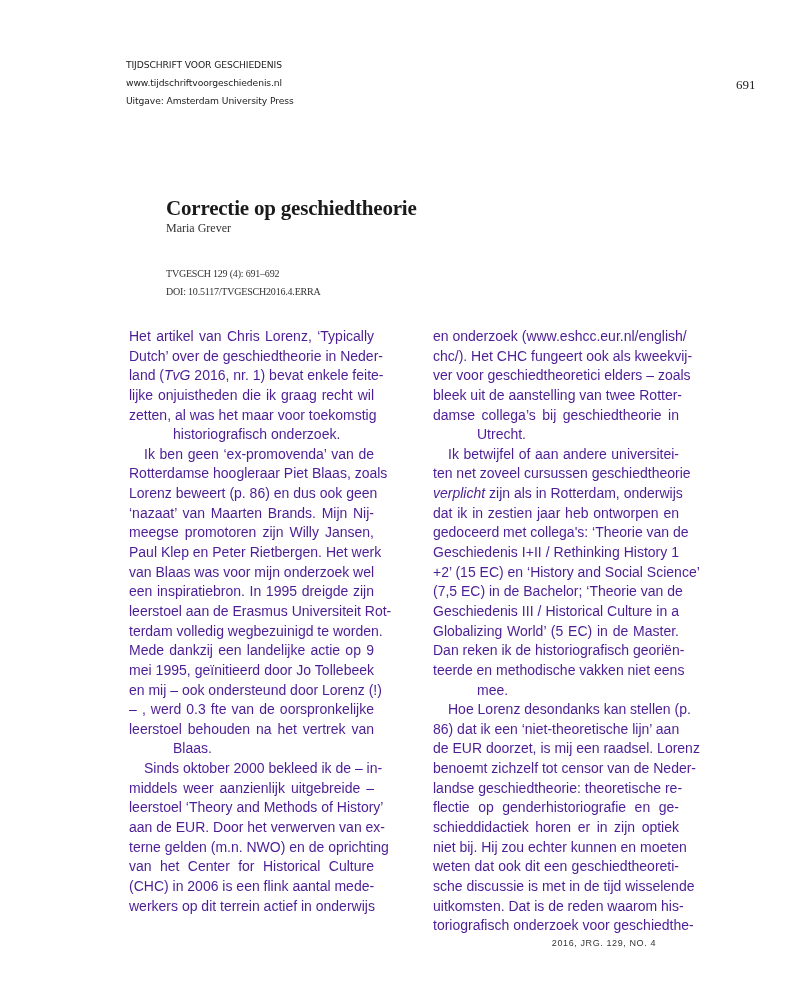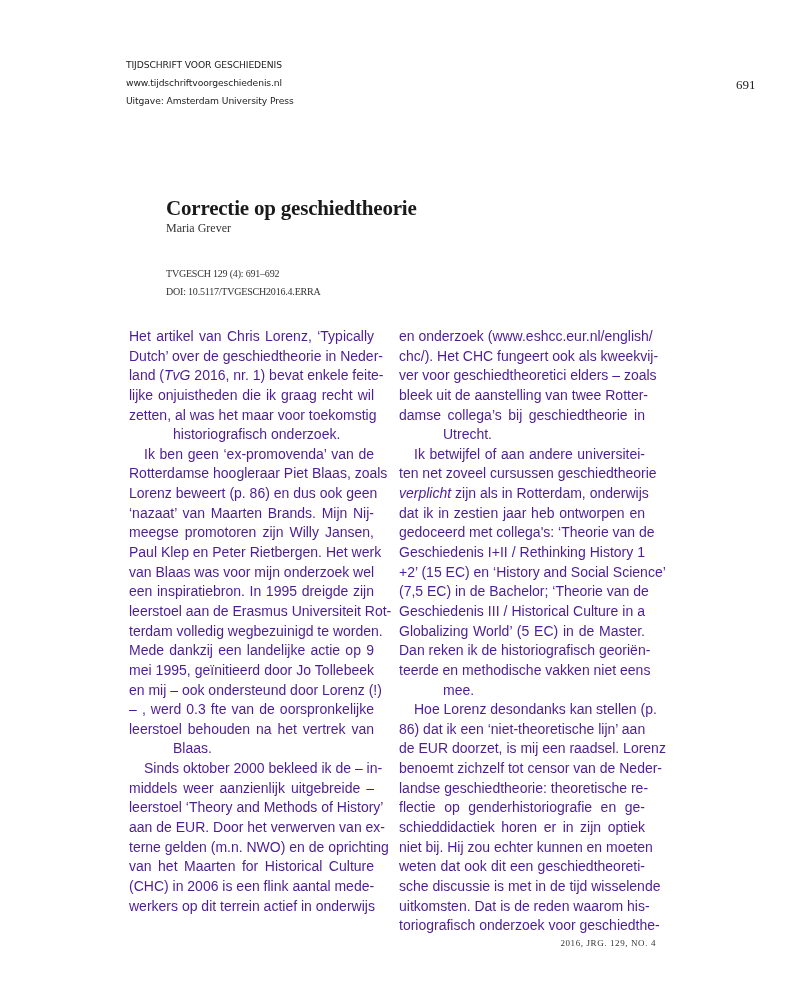--- a/index.html
+++ b/index.html
@@ -65,38 +65,38 @@
       top: 327px;
       width: 245px;
       font-family: Liberation Sans, sans-serif;
       font-size: 14px;
       line-height: 19.65px;
       color: #4c1d95;
       text-align: justify;
       hyphens: manual;
     }
     .col-left { left: 129px; }
-    .col-right { left: 399px; width: 246px; }
+    .col-right { left: 433px; width: 246px; }
     .line {
       display: block;
       text-align: justify;
       text-align-last: justify;
       white-space: nowrap;
       height: 19.65px;
       overflow: visible;
     }
     .line.last { text-align-last: left; margin-left: 44px; }
     .line.indent { padding-left: 15px; }
     .footer {
       position: absolute;
       left: 530px;
       top: 938px;
       width: 126px;
       text-align: right;
-      font-family: Liberation Serif, serif;
+      font-family: Liberation Sans, sans-serif;
       font-size: 9px;
       letter-spacing: 0.6px;
       color: #333;
       white-space: nowrap;
     }
     em { font-style: italic; }
   </style>
 </head>
 <body>
 
@@ -138,21 +138,21 @@
   <span class="line">mei 1995, geïnitieerd door Jo Tollebeek</span>
   <span class="line">en mij – ook ondersteund door Lorenz (!)</span>
   <span class="line">– , werd 0.3 fte van de oorspronkelijke</span>
   <span class="line">leerstoel behouden na het vertrek van</span>
   <span class="line last">Blaas.</span>
   <span class="line indent">Sinds oktober 2000 bekleed ik de – in-</span>
   <span class="line">middels weer aanzienlijk uitgebreide –</span>
   <span class="line">leerstoel ‘Theory and Methods of History’</span>
   <span class="line">aan de EUR. Door het verwerven van ex-</span>
   <span class="line">terne gelden (m.n. NWO) en de oprichting</span>
-  <span class="line">van het Maarten for Historical Culture</span>
+  <span class="line">van het Center for Historical Culture</span>
   <span class="line">(CHC) in 2006 is een flink aantal mede-</span>
   <span class="line">werkers op dit terrein actief in onderwijs</span>
 </div>
 
 <div class="column col-right">
   <span class="line">en onderzoek (www.eshcc.eur.nl/english/</span>
   <span class="line">chc/). Het CHC fungeert ook als kweekvij-</span>
   <span class="line">ver voor geschiedtheoretici elders – zoals</span>
   <span class="line">bleek uit de aanstelling van twee Rotter-</span>
   <span class="line">damse collega’s bij geschiedtheorie in</span>

